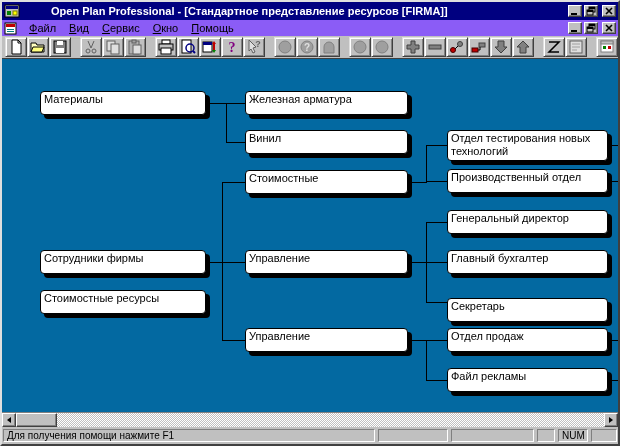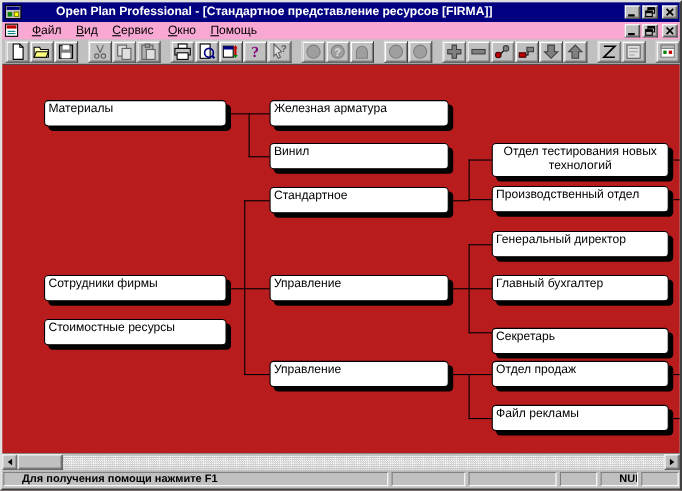--- a/index.html
+++ b/index.html
@@ -32,22 +32,22 @@
     border:1px solid; border-color:#fff #404040 #404040 #fff;
     box-shadow: inset -1px -1px 0 #808080;
     display:flex; align-items:center; justify-content:center;
     padding:0;
   }
   .wbtn svg { display:block; }
   .wbtn.close { margin-left:2px; }
 
   
   .menubar {
-    height:16px; display:flex; gap:0;
-    padding:1px 2px; flex:0 0 auto; background:#f9a8d4;
+    height:16px; display:flex; align-items:center; gap:0;
+    padding:1px 2px; flex:0 0 auto; background:#8b5cf6;
   }
   .mdicon { width:15px; height:13px; margin-right:4px; flex:0 0 auto; }
   .mi {
     display:inline-block; font-size:11px; color:#000; padding:1px 7px 1px 6px;
     white-space:nowrap;
   }
   .mi::first-letter { text-decoration: underline; }
   .menubar .wbtns { margin-left:auto; }
 
   
@@ -62,30 +62,30 @@
     background:#c0c0c0;
     border:1px solid; border-color:#dfdfdf #404040 #404040 #dfdfdf;
     box-shadow: inset 1px 1px 0 #fff, inset -1px -1px 0 #808080;
     display:flex; align-items:center; justify-content:center; padding:0;
   }
   .tbtn svg { display:block; }
   .tbtn.dis svg { opacity:.5; filter:grayscale(1); }
 
   
   .canvas {
-    flex:1 1 auto; background:#b91c1c; position:relative; overflow:hidden;
+    flex:1 1 auto; background:#0369a1; position:relative; overflow:hidden;
   }
   .node {
     position:absolute; height:24px; background:#fff;
     border:1px solid #000; border-radius:4px;
     box-shadow:4px 4px 0 #000;
     font-size:11px; line-height:13px; padding:1px 3px;
     overflow:hidden;
   }
-  .node.tall { height:31px;text-align:center; }
+  .node.tall { height:31px; }
   .lh, .lv { position:absolute; background:#000; }
   .lh { height:1px; }
   .lv { width:1px; }
 
   
   .hscroll {
     height:15px; flex:0 0 auto; position:relative;
     background-image: conic-gradient(#fff 25%, #c0c0c0 25% 50%, #fff 50% 75%, #c0c0c0 75%);
     background-size:2px 2px;
     border-top:1px solid #808080;
@@ -107,22 +107,22 @@
   .arrowglyph.l { border-right:4px solid #000; margin-left:-3px; }
   .arrowglyph.r { border-left:4px solid #000; margin-right:-3px; }
 
   
   .statusbar {
     height:17px; flex:0 0 auto; background:#c0c0c0;
     display:flex; align-items:flex-start; gap:3px; padding:2px 1px 0 1px;
   }
   .sp {
     height:13px; border:1px solid; border-color:#808080 #fff #fff #808080;
-    font-size:10px; line-height:11px; padding:0 16px; color:#000;
-    white-space:nowrap; overflow:hidden;font-weight:bold;
+    font-size:10px; line-height:11px; padding:0 3px; color:#000;
+    white-space:nowrap; overflow:hidden;
   }
   .sp1 { width:372px; }
   .sp2 { width:70px; }
   .sp3 { width:83px; }
   .sp4 { width:18px; }
   .sp5 { width:30px; text-align:center; }
   .sp6 { width:26px; }
 </style>
 </head>
 <body>
@@ -357,21 +357,21 @@
   </div>
 
   <div class="canvas">
 
     <div class="node" style="left:38px;top:32px;width:166px"><span>Материалы</span></div>
     <div class="node" style="left:38px;top:191px;width:166px"><span>Сотрудники фирмы</span></div>
     <div class="node" style="left:38px;top:231px;width:166px"><span>Стоимостные ресурсы</span></div>
 
     <div class="node" style="left:243px;top:32px;width:163px"><span>Железная арматура</span></div>
     <div class="node" style="left:243px;top:71px;width:163px"><span>Винил</span></div>
-    <div class="node" style="left:243px;top:111px;width:163px"><span>Стандартное</span></div>
+    <div class="node" style="left:243px;top:111px;width:163px"><span>Стоимостные</span></div>
     <div class="node" style="left:243px;top:191px;width:163px"><span>Управление</span></div>
     <div class="node" style="left:243px;top:269px;width:163px"><span>Управление</span></div>
 
     <div class="node tall" style="left:445px;top:71px;width:161px"><span>Отдел тестирования новых технологий</span></div>
     <div class="node" style="left:445px;top:110px;width:161px"><span>Производственный отдел</span></div>
     <div class="node" style="left:445px;top:191px;width:161px"><span>Главный бухгалтер</span></div>
     <div class="node" style="left:445px;top:151px;width:161px"><span>Генеральный директор</span></div>
     <div class="node" style="left:445px;top:239px;width:161px"><span>Секретарь</span></div>
     <div class="node" style="left:445px;top:269px;width:161px"><span>Отдел продаж</span></div>
     <div class="node" style="left:445px;top:309px;width:161px"><span>Файл рекламы</span></div>

